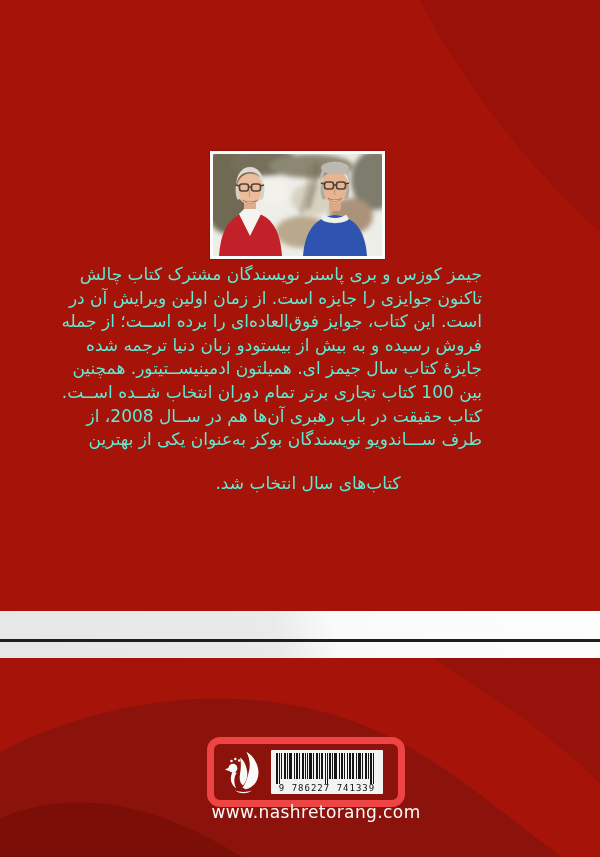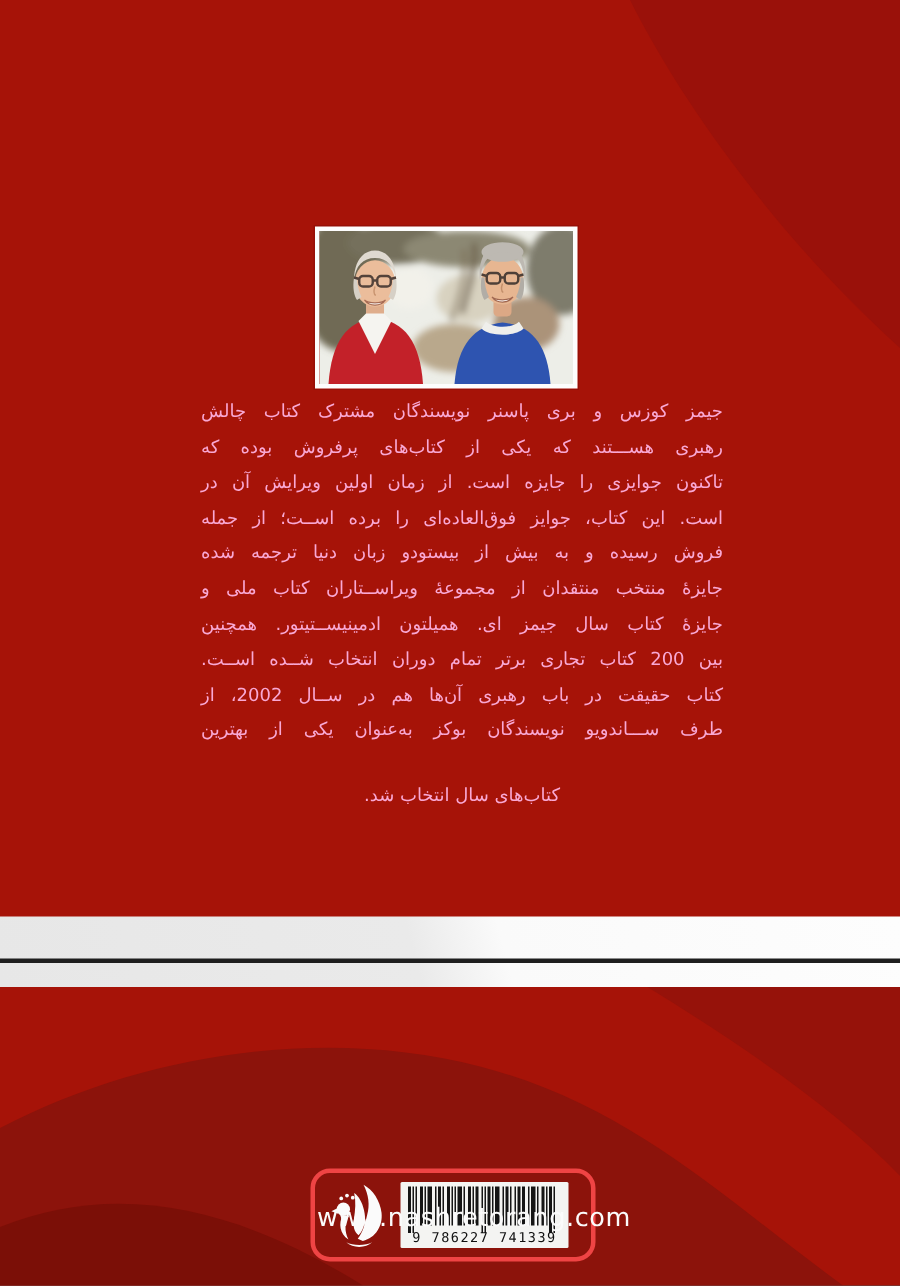--- a/index.html
+++ b/index.html
@@ -12,39 +12,39 @@
   
   .photo{
     position:absolute;left:210px;top:151px;width:169px;height:102px;
     border:3px solid #FDFDFD;z-index:2;box-shadow:0 0 0 1px rgba(120,10,5,.35);
   }
   .photo svg{display:block;width:100%;height:100%;}
 
   
   .body-text{
     position:absolute;left:134px;top:263px;width:348px;z-index:2;
-    direction:rtl;color:#f9a8d4;font-size:12px;line-height:23.6px;
+    direction:rtl;color:#5eead4;font-size:17px;line-height:23.6px;
   }
   .tline{
     direction:rtl;text-align:justify;text-align-last:justify;
     height:23.6px;overflow:visible;white-space:nowrap;
   }
   .tline.center{text-align:center;text-align-last:center;margin-top:20px;}
 
   
   .stripe{
     position:absolute;left:0;top:611px;width:600px;height:47px;z-index:2;
     background:linear-gradient(75deg,#E7E7E7 0%,#EAEAEA 46%,#FAFAFA 56%,#FDFDFD 100%);
   }
   .stripe-line{position:absolute;left:0;top:28px;width:100%;height:3px;background:#1E1E1E;}
 
   
   .pub-frame{
     position:absolute;left:207px;top:737px;width:184px;height:56px;z-index:2;
-    border:3px solid #ef4444;border-radius:13px;margin-top:42px;
+    border:7px solid #ef4444;border-radius:13px;
   }
   .logo{position:absolute;left:5px;top:4px;width:48px;height:48px;}
   .barcode{
     position:absolute;left:57px;top:6px;width:112px;height:44px;
     background:#F4F4F2;border-radius:1px;
   }
   .barcode svg{position:absolute;left:0;top:0;width:112px;height:44px;}
   .barcode-digits{
     position:absolute;left:0;bottom:1px;width:100%;text-align:center;
     font-family:"DejaVu Sans Mono",monospace;font-size:9px;line-height:10px;
@@ -125,28 +125,26 @@
             <path d="M132.5,30 L136,29"></path>
         </g>
         <path d="M122,35 C121,38 121,40 122.5,41" stroke="#C28F6B" stroke-width="1" fill="none"></path>
         <path d="M115,44 C118,48.5 126,48.5 129,44 C126,46.5 118,46.5 115,44 Z" fill="#FFFFFF" stroke="#A06750" stroke-width="0.8"></path>
       </g>
     </svg>
   </div>
 
   <div class="body-text">
     <div class="tline">جیمز کوزس و بری پاسنر نویسندگان مشترک کتاب چالش</div>
-    <div class="tline">رهبری هســـتند که یکی از کتاب‌های پرفروش بوده که</div>
     <div class="tline">تاکنون جوایزی را جایزه است. از زمان اولین ویرایش آن در</div>
     <div class="tline">است. این کتاب، جوایز فوق‌العاده‌ای را برده اســت؛ از جمله</div>
     <div class="tline">فروش رسیده و به بیش از بیستودو زبان دنیا ترجمه شده</div>
-    <div class="tline">جایزهٔ منتخب منتقدان از مجموعهٔ ویراســتاران کتاب ملی و</div>
     <div class="tline">جایزهٔ کتاب سال جیمز ای. همیلتون ادمینیســتیتور. همچنین</div>
-    <div class="tline">بین 200 کتاب تجاری برتر تمام دوران انتخاب شــده اســت.</div>
-    <div class="tline">کتاب حقیقت در باب رهبری آن‌ها هم در ســال 2002، از</div>
+    <div class="tline">بین 100 کتاب تجاری برتر تمام دوران انتخاب شــده اســت.</div>
+    <div class="tline">کتاب حقیقت در باب رهبری آن‌ها هم در ســال 2008، از</div>
     <div class="tline">طرف ســـاندویو نویسندگان بوکز به‌عنوان یکی از بهترین</div>
     <div class="tline center">کتاب‌های سال انتخاب شد.</div>
   </div>
 
   <div class="stripe">
     <div class="stripe-line"></div>
   </div>
 
   <div class="pub-frame">
     <svg class="logo" viewBox="0 0 50 50">

